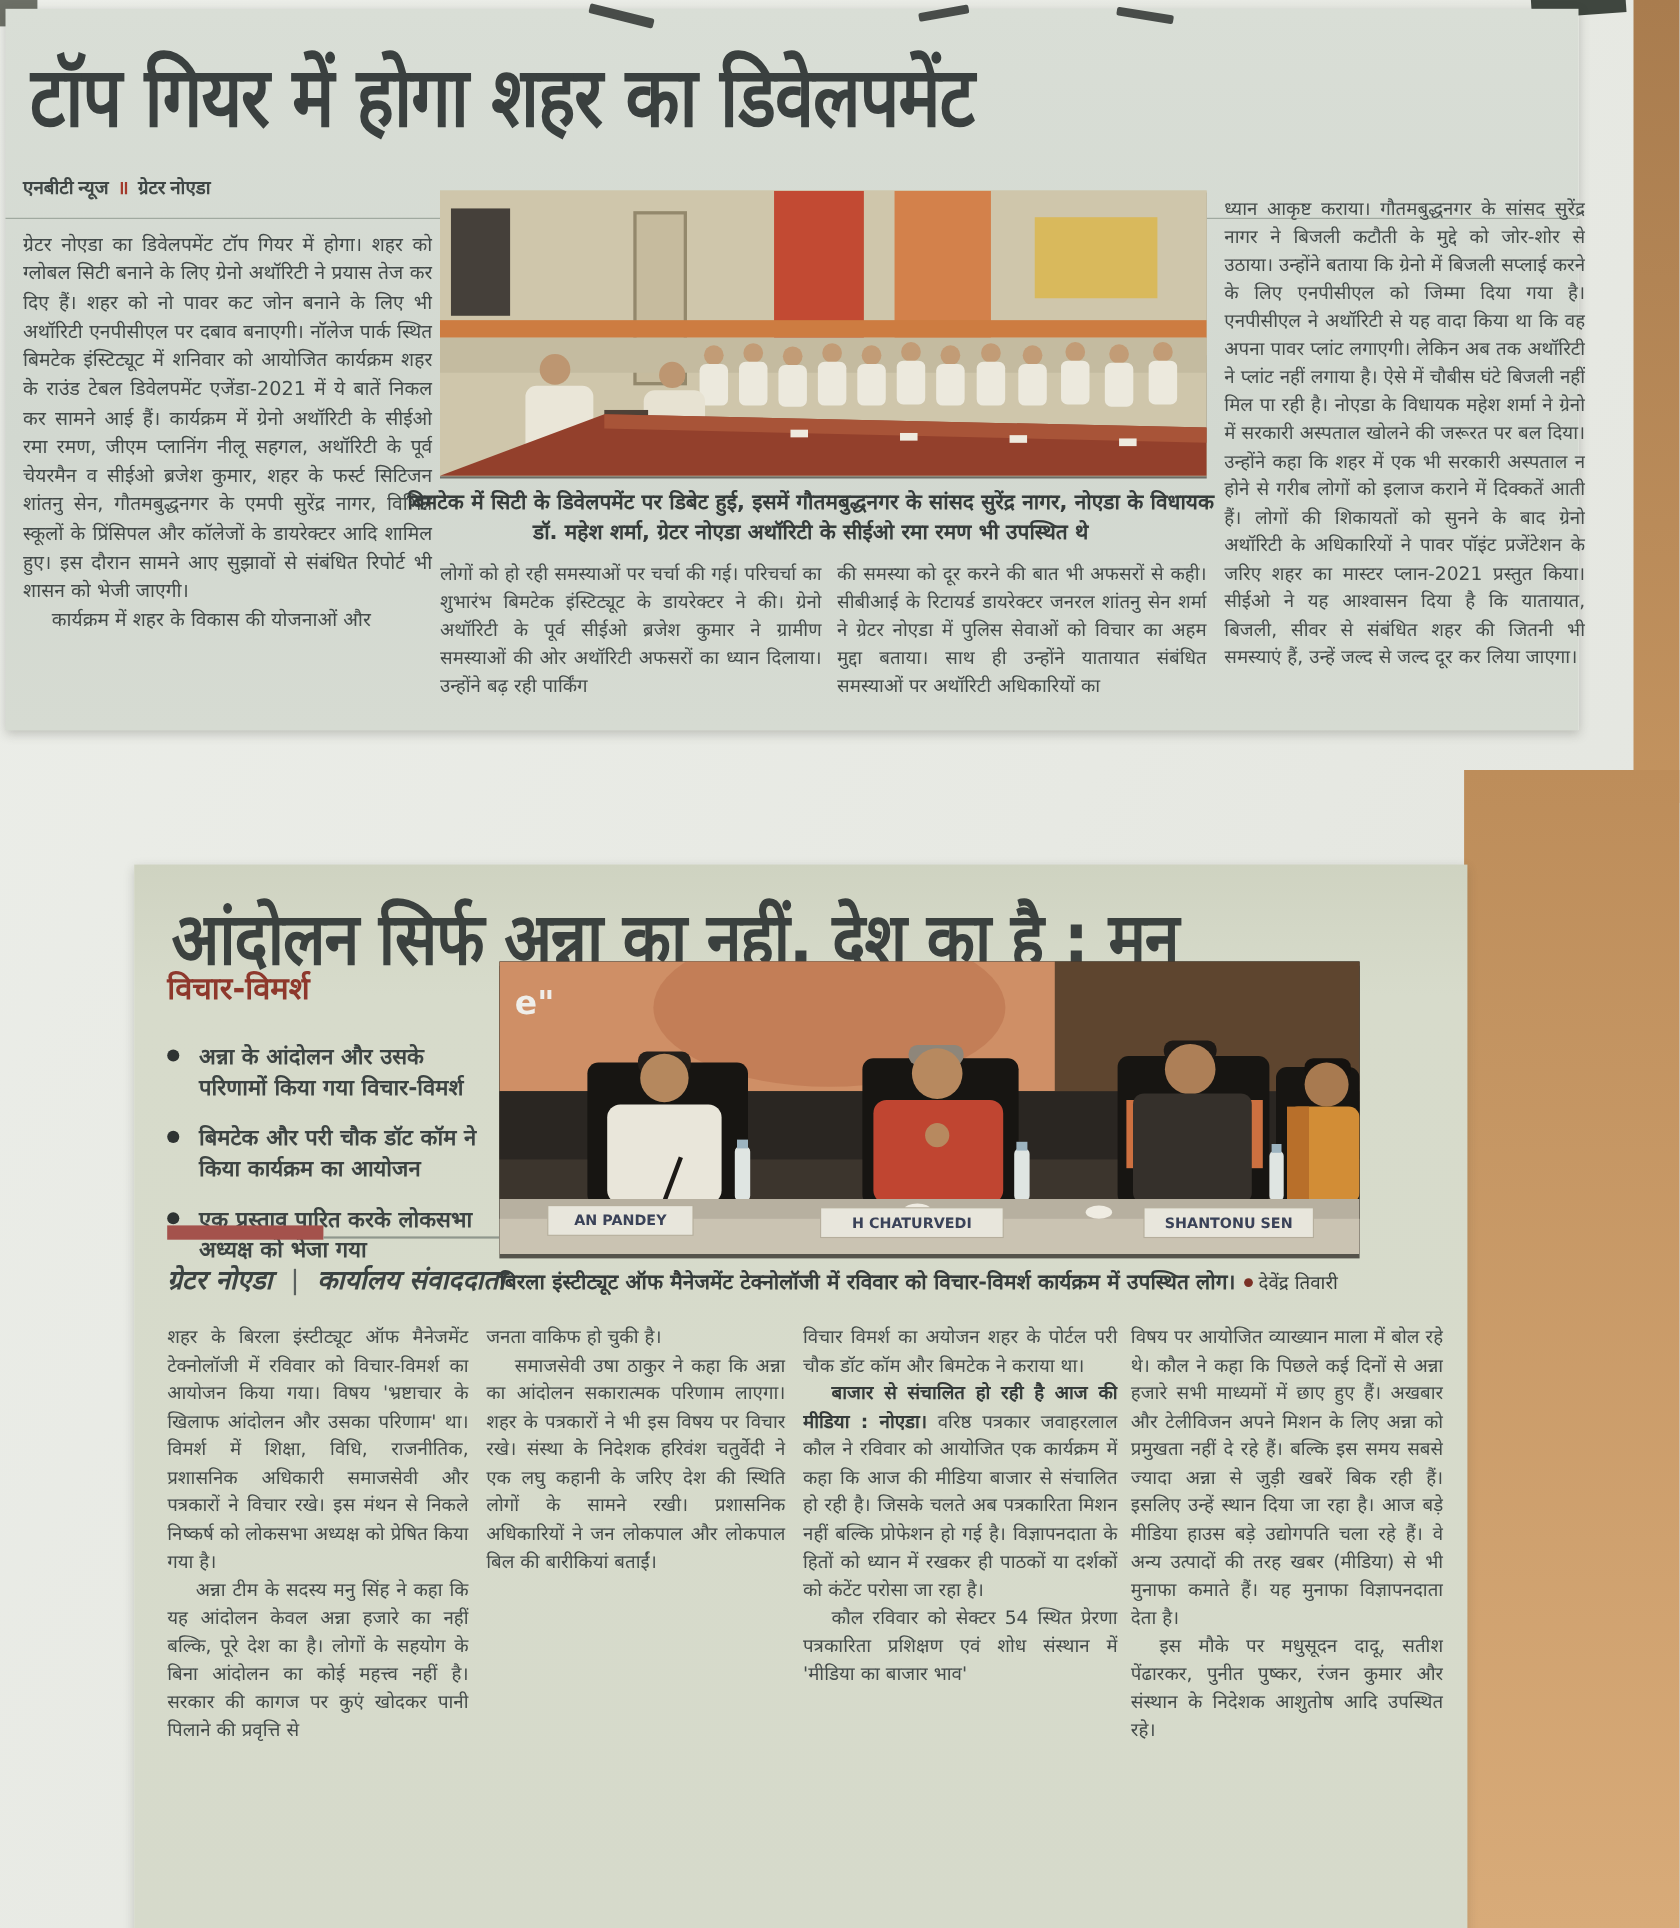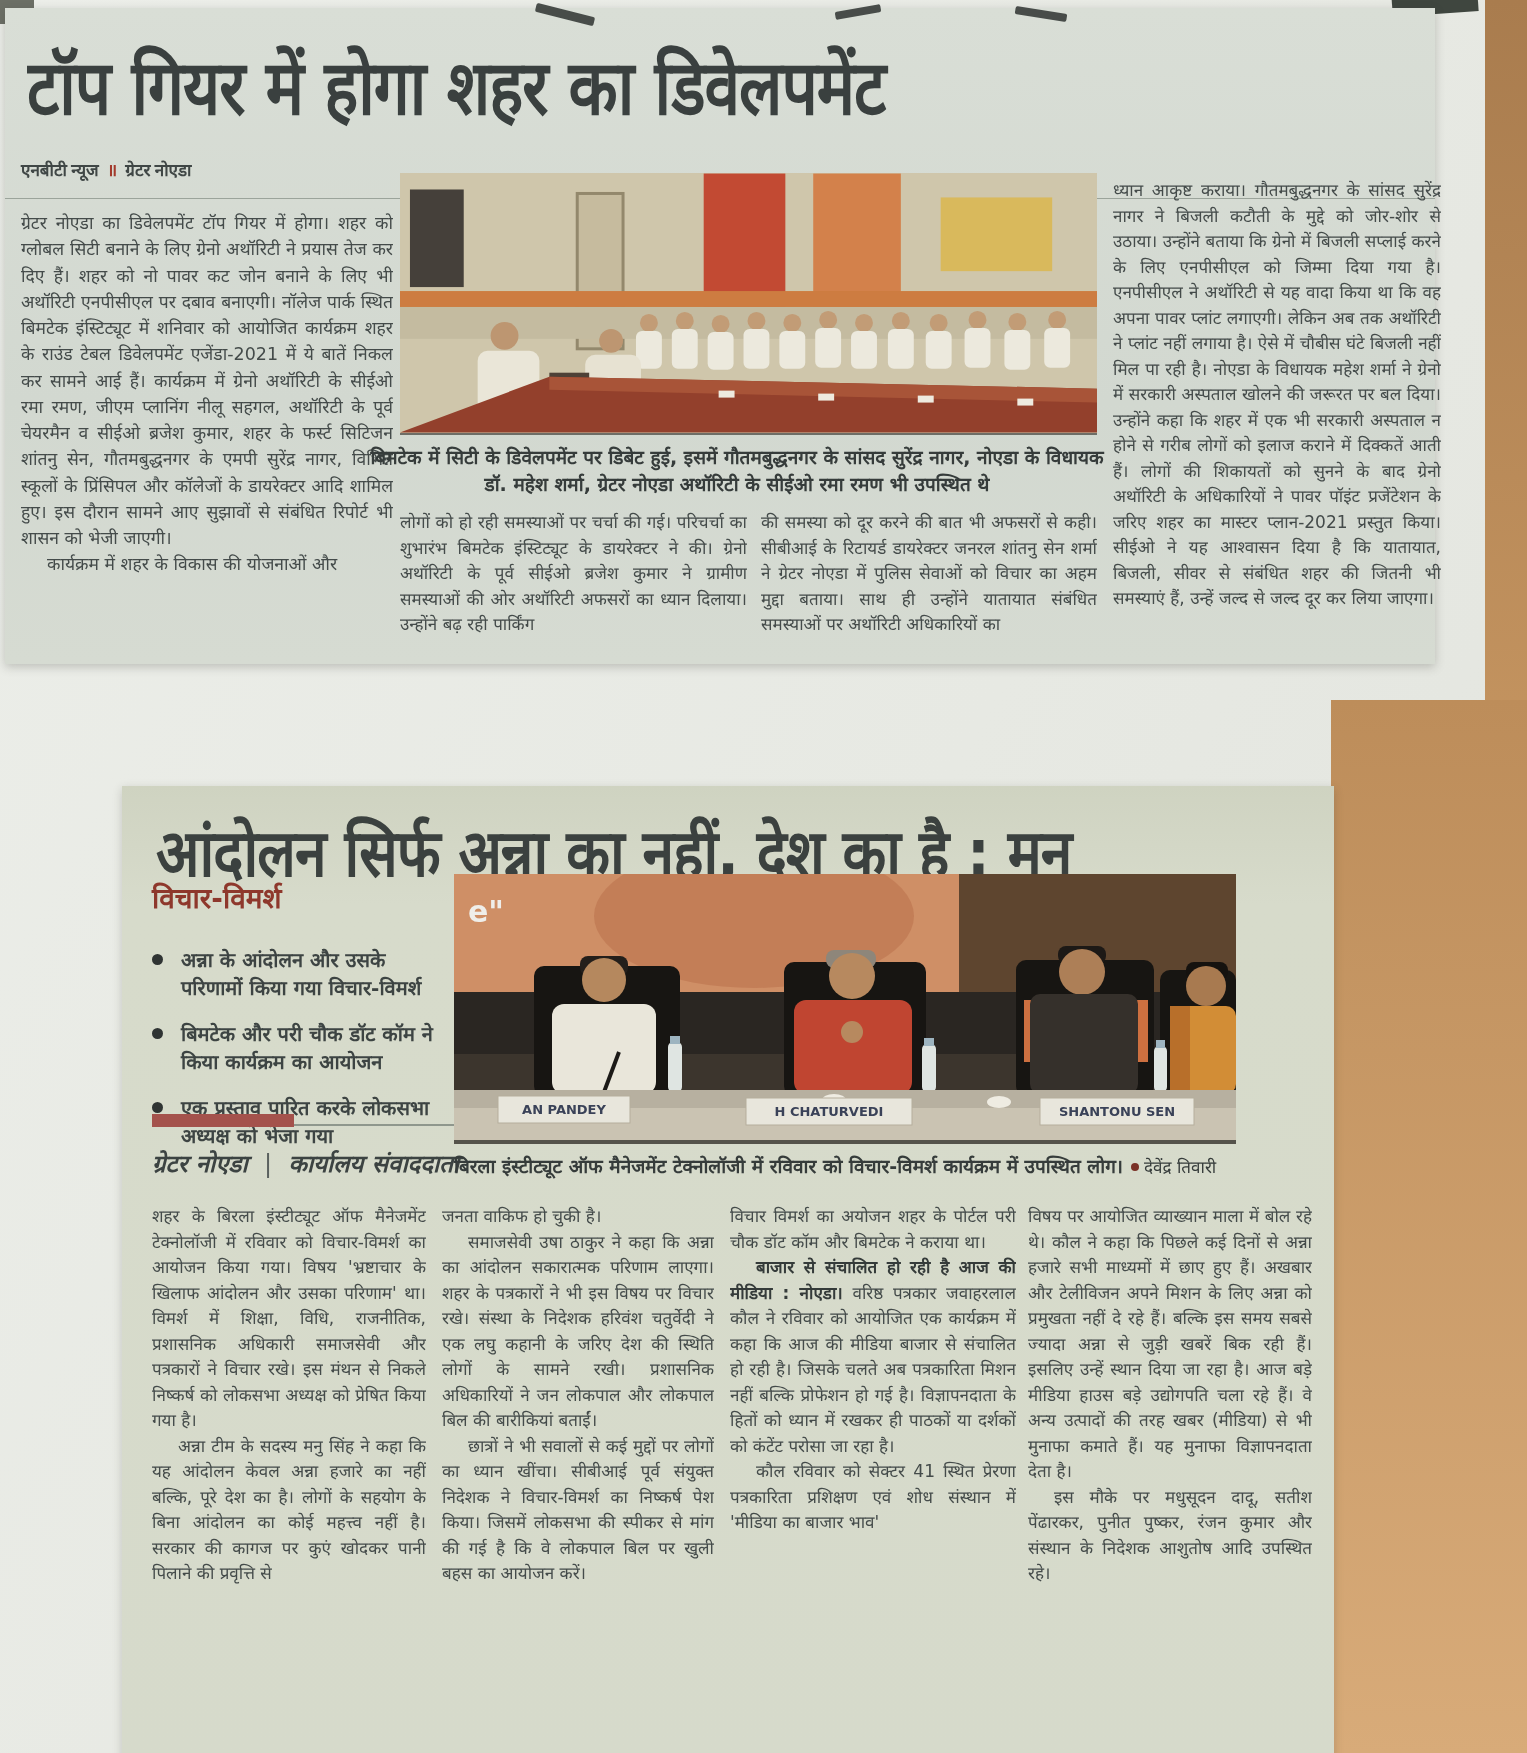--- a/index.html
+++ b/index.html
@@ -260,26 +260,25 @@
       <span>बिरला इंस्टीट्यूट ऑफ मैनेजमेंट टेक्नोलॉजी में रविवार को विचार-विमर्श कार्यक्रम में उपस्थित लोग।</span><span class="cdot"></span><span class="credit">देवेंद्र तिवारी</span>
     </div>
 
     <div class="a2-col a2-c1 bodytext">
       <p>शहर के बिरला इंस्टीट्यूट ऑफ मैनेजमेंट टेक्नोलॉजी में रविवार को विचार-विमर्श का आयोजन किया गया। विषय 'भ्रष्टाचार के खिलाफ आंदोलन और उसका परिणाम' था। विमर्श में शिक्षा, विधि, राजनीतिक, प्रशासनिक अधिकारी समाजसेवी और पत्रकारों ने विचार रखे। इस मंथन से निकले निष्कर्ष को लोकसभा अध्यक्ष को प्रेषित किया गया है।</p>
       <p>अन्ना टीम के सदस्य मनु सिंह ने कहा कि यह आंदोलन केवल अन्ना हजारे का नहीं बल्कि, पूरे देश का है। लोगों के सहयोग के बिना आंदोलन का कोई महत्त्व नहीं है। सरकार की कागज पर कुएं खोदकर पानी पिलाने की प्रवृत्ति से</p>
     </div>
     <div class="a2-col a2-c2 bodytext">
       <p>जनता वाकिफ हो चुकी है।</p>
       <p>समाजसेवी उषा ठाकुर ने कहा कि अन्ना का आंदोलन सकारात्मक परिणाम लाएगा। शहर के पत्रकारों ने भी इस विषय पर विचार रखे। संस्था के निदेशक हरिवंश चतुर्वेदी ने एक लघु कहानी के जरिए देश की स्थिति लोगों के सामने रखी। प्रशासनिक अधिकारियों ने जन लोकपाल और लोकपाल बिल की बारीकियां बताईं।</p>
-      <p>छात्रों ने भी सवालों से कई मुद्दों पर लोगों का ध्यान खींचा। सीबीआई पूर्व संयुक्त निदेशक ने विचार-विमर्श का निष्कर्ष पेश किया। जिसमें लोकसभा की स्पीकर से मांग की गई है कि वे लोकपाल बिल पर खुली बहस का आयोजन करें।</p>
     </div>
     <div class="a2-col a2-c3 bodytext">
       <p>विचार विमर्श का अयोजन शहर के पोर्टल परी चौक डॉट कॉम और बिमटेक ने कराया था।</p>
       <p><b class="lead">बाजार से संचालित हो रही है आज की मीडिया : नोएडा।</b><span> वरिष्ठ पत्रकार जवाहरलाल कौल ने रविवार को आयोजित एक कार्यक्रम में कहा कि आज की मीडिया बाजार से संचालित हो रही है। जिसके चलते अब पत्रकारिता मिशन नहीं बल्कि प्रोफेशन हो गई है। विज्ञापनदाता के हितों को ध्यान में रखकर ही पाठकों या दर्शकों को कंटेंट परोसा जा रहा है।</span></p>
-      <p>कौल रविवार को सेक्टर 41 स्थित प्रेरणा पत्रकारिता प्रशिक्षण एवं शोध संस्थान में 'मीडिया का बाजार भाव'</p>
+      <p>कौल रविवार को सेक्टर 54 स्थित प्रेरणा पत्रकारिता प्रशिक्षण एवं शोध संस्थान में 'मीडिया का बाजार भाव'</p>
     </div>
     <div class="a2-col a2-c4 bodytext">
       <p>विषय पर आयोजित व्याख्यान माला में बोल रहे थे। कौल ने कहा कि पिछले कई दिनों से अन्ना हजारे सभी माध्यमों में छाए हुए हैं। अखबार और टेलीविजन अपने मिशन के लिए अन्ना को प्रमुखता नहीं दे रहे हैं। बल्कि इस समय सबसे ज्यादा अन्ना से जुड़ी खबरें बिक रही हैं। इसलिए उन्हें स्थान दिया जा रहा है। आज बड़े मीडिया हाउस बड़े उद्योगपति चला रहे हैं। वे अन्य उत्पादों की तरह खबर (मीडिया) से भी मुनाफा कमाते हैं। यह मुनाफा विज्ञापनदाता देता है।</p>
       <p>इस मौके पर मधुसूदन दादू, सतीश पेंढारकर, पुनीत पुष्कर, रंजन कुमार और संस्थान के निदेशक आशुतोष आदि उपस्थित रहे।</p>
     </div>
   </div>
 
 </div>
 
 </body></html>

